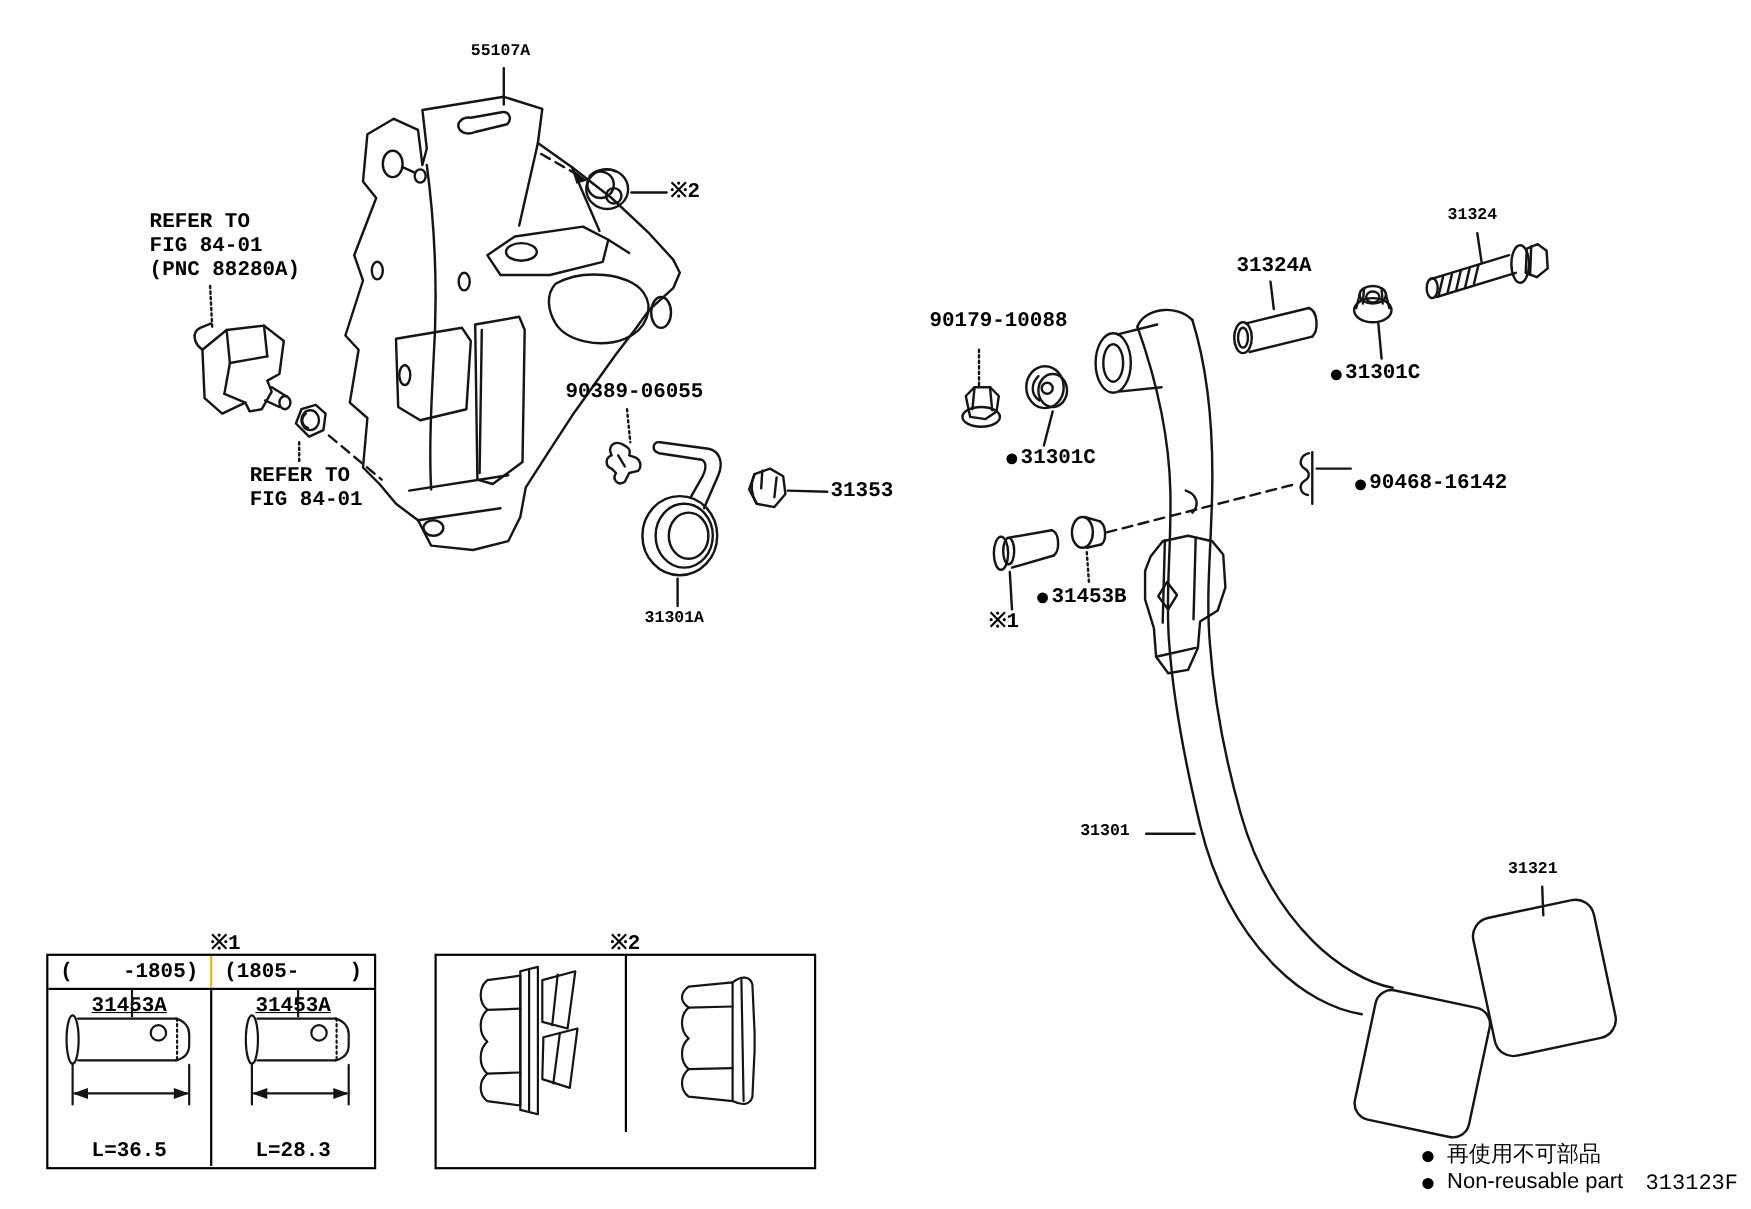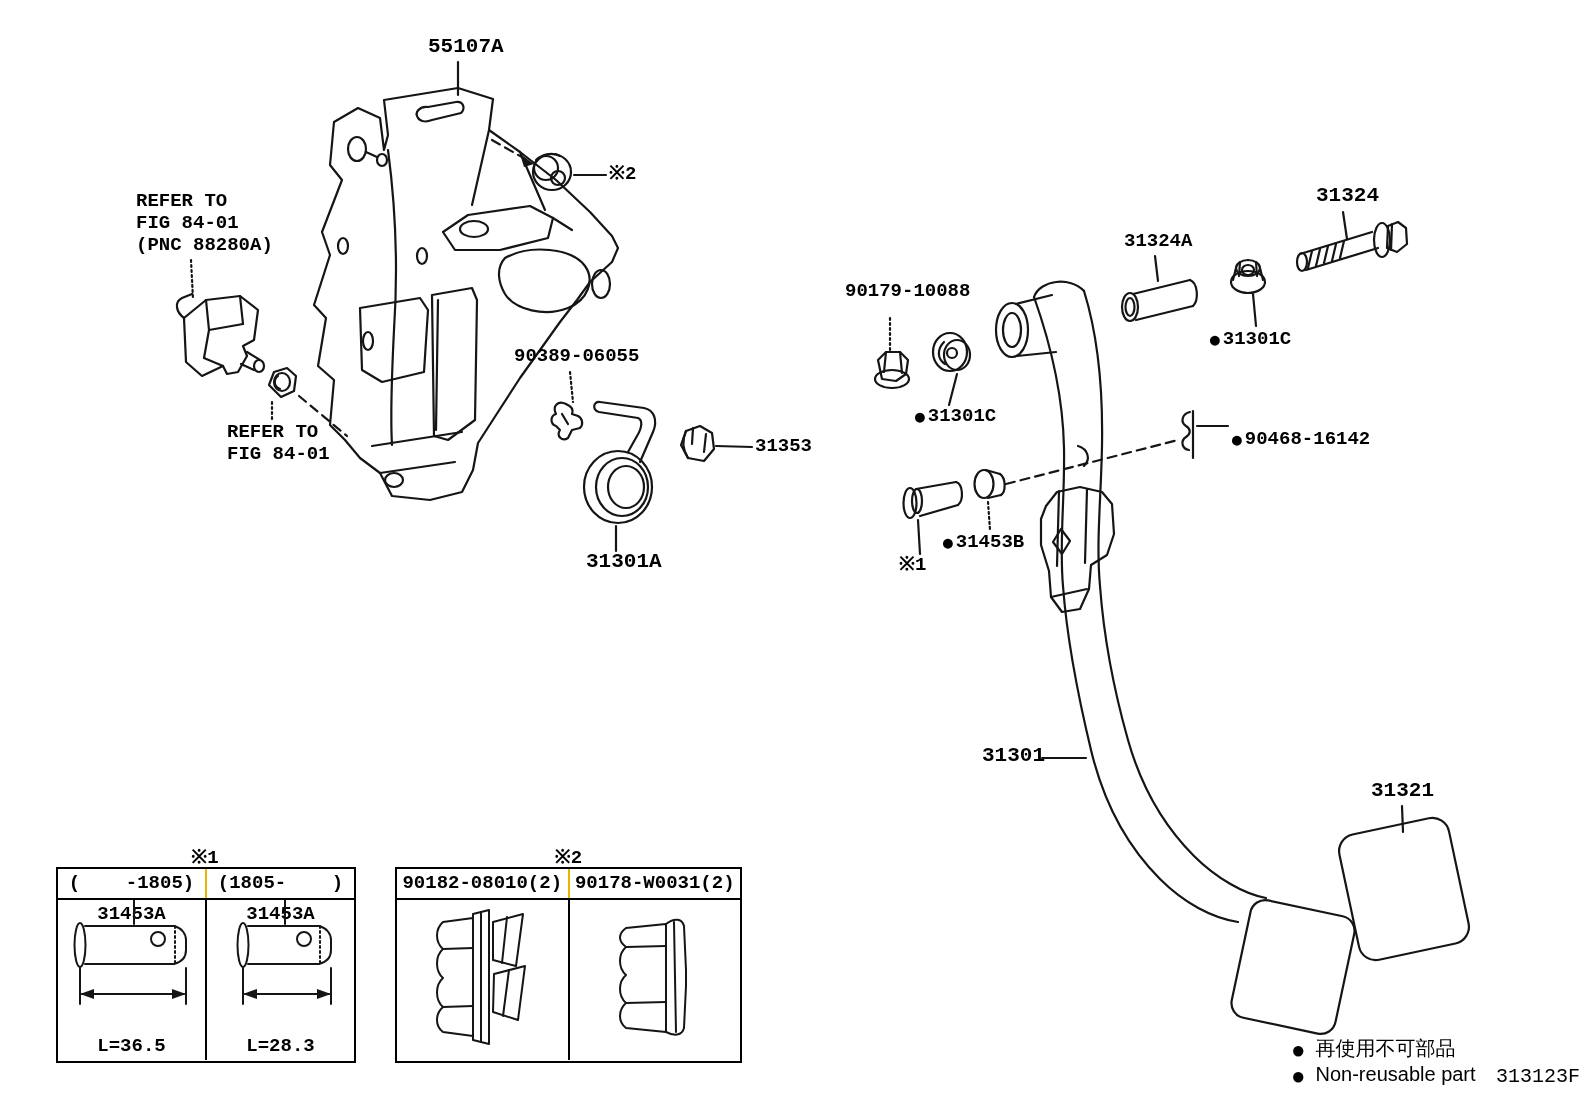--- a/index.html
+++ b/index.html
@@ -1,31 +1,31 @@
 <!DOCTYPE html>
 <html><head>
 <meta charset="utf-8">
 <style>
   html,body{margin:0;padding:0;background:#fff;}
   .stage{position:relative;width:1592px;height:1099px;background:#ffffff;overflow:hidden;
          font-family:"Liberation Mono",monospace;color:#000;}
   svg{position:absolute;left:0;top:0;}
   .lbl{position:absolute;font:bold 19px "Liberation Mono",monospace;color:#000;
        white-space:pre;line-height:22px;letter-spacing:0;}
-  .lbl.big{font-size:21px;}
+  .lbl.big{font-size:15px;}
   .dot{font-size:23px;line-height:19px;vertical-align:-3px;margin-right:1px;}
   
   .ptable{position:absolute;border:2px solid #000;background:#fff;box-sizing:border-box;}
   .ttl{position:absolute;text-align:center;font:bold 19px "Liberation Mono",monospace;}
   .hdr{display:flex;border-bottom:2px solid #000;}
   .hcell{flex:1;text-align:center;font:bold 19px "Liberation Mono",monospace;
          padding:3px 0 4px 0;white-space:pre;}
   .hcell + .hcell{border-left:2px solid #eab308;}
   .tbody{display:flex;}
-  .bcell{flex:1;position:relative;display:flex;flex-direction:column;align-items:center;}
+  .bcell{flex:1;position:relative;display:flex;flex-direction:column;align-items:center;text-decoration:underline;}
   .bcell + .bcell{border-left:2px solid #000;}
   .partlbl{font:bold 19px "Liberation Mono",monospace;margin-top:3px;}
   .dim{position:absolute;bottom:3px;width:100%;text-align:center;
        font:bold 19px "Liberation Mono",monospace;background:transparent;}
   
   .legend-row{position:absolute;font:20px "Liberation Sans",sans-serif;white-space:nowrap;}
   .ldot{font-size:24px;vertical-align:-3px;margin-right:10px;}
   .figcode{position:absolute;font:20px "Liberation Mono",monospace;}
 </style>
 </head>
@@ -218,21 +218,21 @@
   <div class="lbl" style="left:1208px;top:328px"><span class="dot">●</span><span>31301C</span></div>
   <div class="lbl" style="left:1124px;top:230px">31324A</div>
   <div class="lbl big" style="left:1316px;top:185px">31324</div>
   <div class="lbl" style="left:1230px;top:428px"><span class="dot">●</span><span>90468-16142</span></div>
   <div class="lbl" style="left:941px;top:531px"><span class="dot">●</span><span>31453B</span></div>
   <div class="lbl" style="left:899px;top:554px">※1</div>
   <div class="lbl big" style="left:982px;top:745px">31301</div>
   <div class="lbl big" style="left:1371px;top:780px">31321</div>
 
   <div class="ttl" style="left:42px;top:843px;width:326px">※1</div>
-  <div class="ptable" style="left:56px;top:867px;width:300px;height:196px">
+  <div class="ptable" style="left:42px;top:867px;width:300px;height:196px">
     <div class="hdr">
       <div class="hcell">(    -1805)</div>
       <div class="hcell">(1805-    )</div>
     </div>
     <div class="tbody" style="height:160px">
       <div class="bcell">
         <div class="partlbl">31453A</div>
         <svg width="160" height="110" viewBox="0 0 160 110">
           <g fill="none" stroke="#151515" stroke-width="2" stroke-linecap="round" stroke-linejoin="round">
             <path d="M76,0 L76,24"></path>
@@ -265,24 +265,20 @@
             <polygon points="124,94 110,89 110,99" fill="#151515" stroke="none"></polygon>
           </g>
         </svg>
         <div class="dim">L=28.3</div>
       </div>
     </div>
   </div>
 
   <div class="ttl" style="left:395px;top:843px;width:347px">※2</div>
   <div class="ptable" style="left:395px;top:867px;width:347px;height:196px">
-    <div class="hdr">
-      <div class="hcell">90182-08010(2)</div>
-      <div class="hcell">90178-W0031(2)</div>
-    </div>
     <div class="tbody" style="height:160px">
       <div class="bcell">
         <svg width="170" height="155" viewBox="0 0 170 155">
           <g fill="none" stroke="#151515" stroke-width="2" stroke-linecap="round" stroke-linejoin="round">
             <path d="M46,22 L76,18 L76,136 L46,132 C38,126 38,114 46,107 C38,100 38,85 46,78 C38,71 38,56 46,49 C38,42 38,29 46,22 Z"></path>
             <path d="M46,49 L76,48 M46,107 L76,106"></path>
             <path d="M76,14 L92,10 L92,144 L76,140 Z"></path>
             <path d="M84,12 L84,142"></path>
             <path d="M96,22 L126,14 L119,66 L96,60 Z"></path>
             <path d="M110,17 L105,63"></path>

